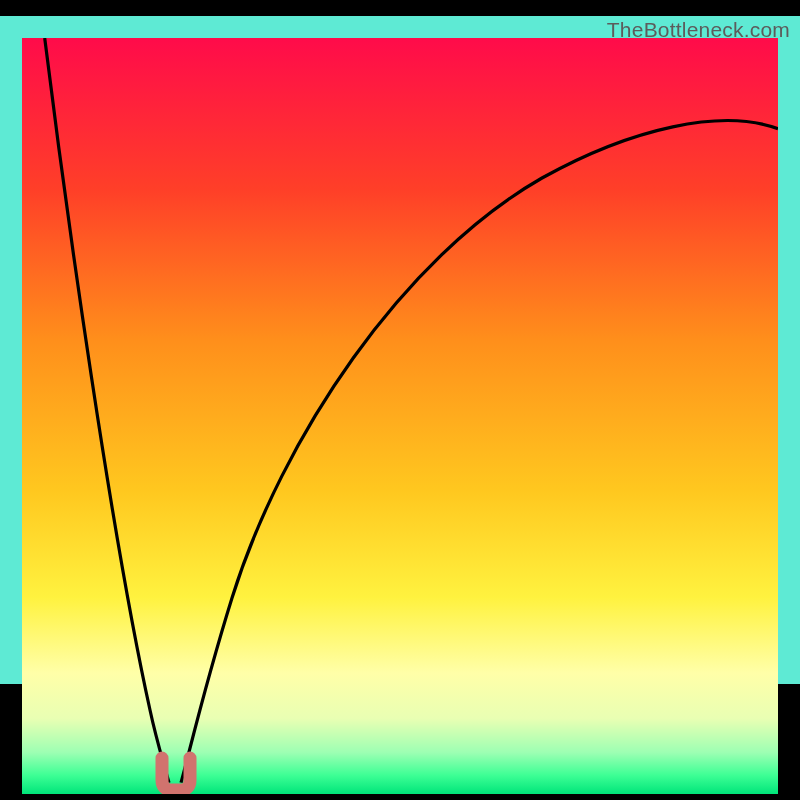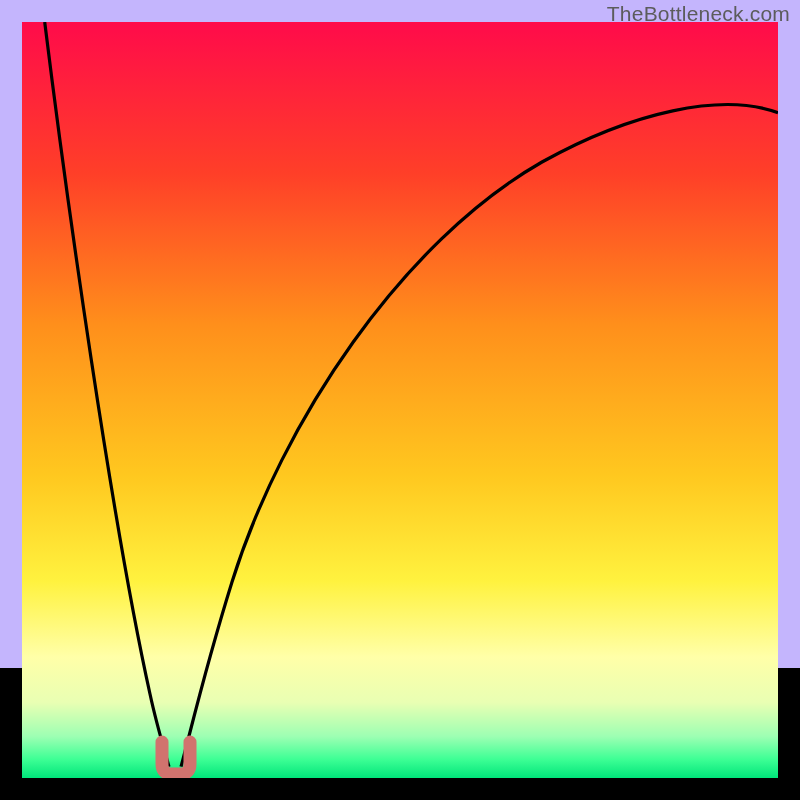--- a/index.html
+++ b/index.html
@@ -6,24 +6,24 @@
     margin: 0;
     padding: 0;
     width: 800px;
     height: 800px;
     background: #000;
     overflow: hidden;
   }
   .frame {
     position: absolute;
     left: 0;
-    top: 0;
+    top: 16px;
     width: 800px;
     height: 668px;
-    background: #c4b5fd;
+    background: #5eead4;
   }
   .plot {
     position: absolute;
     left: 22px;
     top: 22px;
     width: 756px;
     height: 756px;
   }
   .watermark {
     position: absolute;

